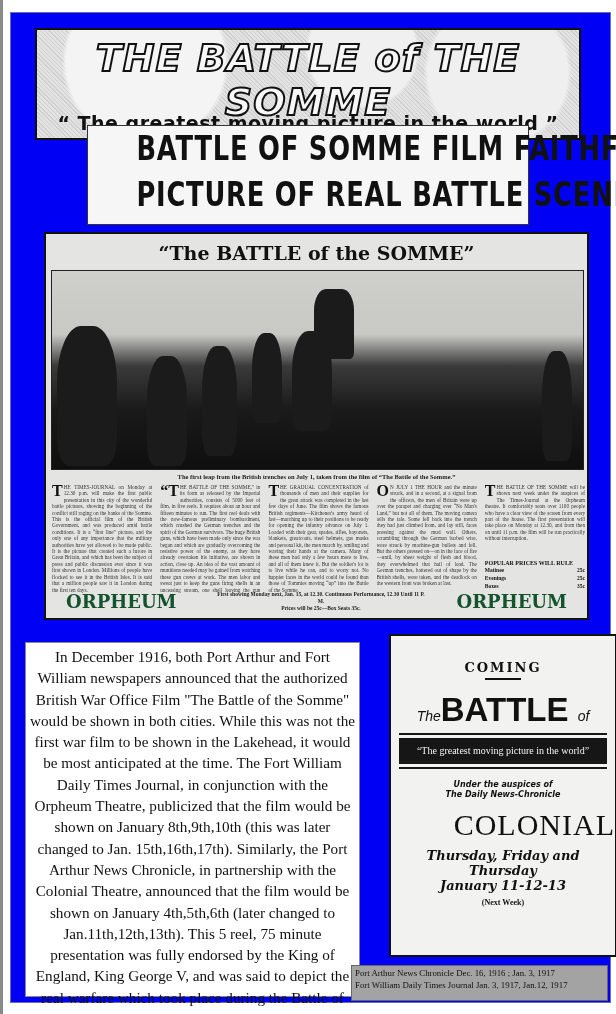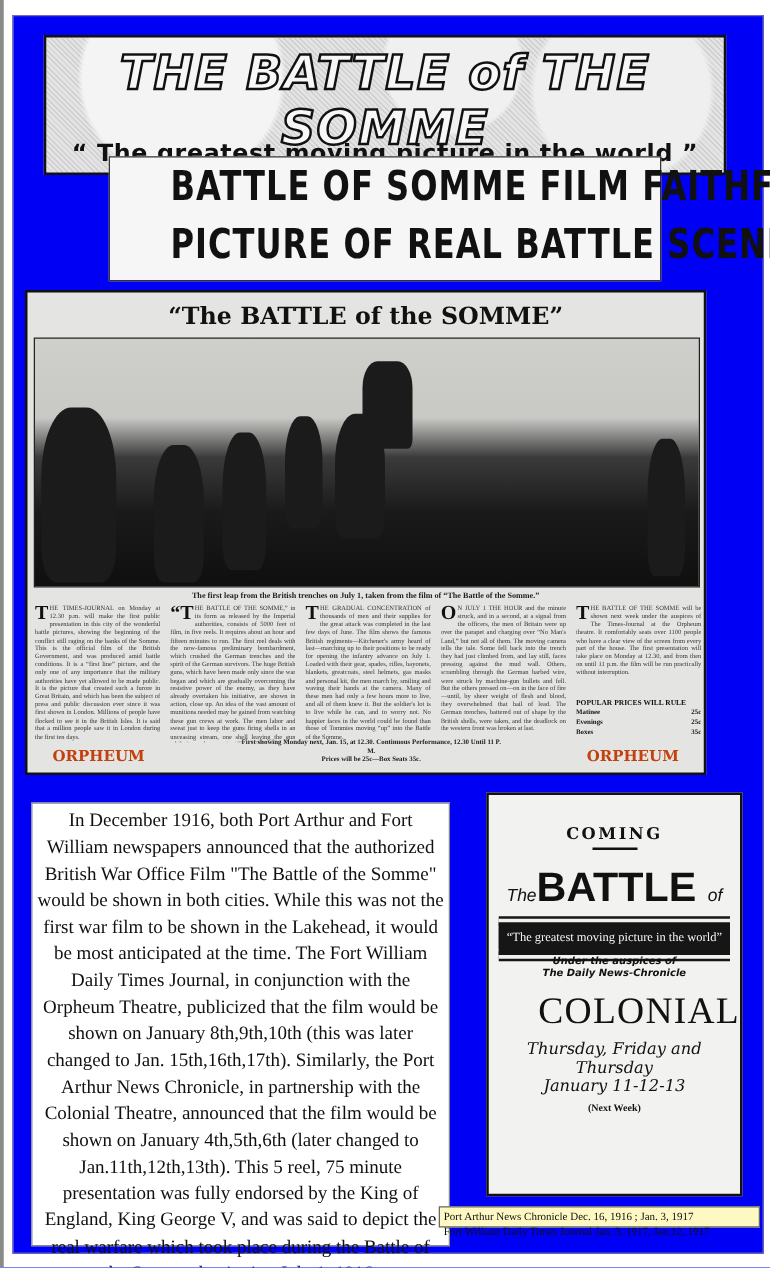--- a/index.html
+++ b/index.html
@@ -11,54 +11,54 @@
   .banner { position:absolute; left:35px; top:28px; width:546px; height:112px; background:#d9d9d9; border:2px solid #111; box-sizing:border-box; overflow:hidden;
     background-image: radial-gradient(circle at 20% 30%, #f4f4f4 0 18%, transparent 19%), radial-gradient(circle at 60% 20%, #f0f0f0 0 16%, transparent 17%), radial-gradient(circle at 85% 40%, #efefef 0 15%, transparent 16%), repeating-linear-gradient(45deg, #cfcfcf 0 1px, #e3e3e3 1px 3px); }
   .banner-title { position:absolute; left:0; right:0; top:6px; text-align:center; font-family:"DejaVu Sans", sans-serif; font-weight:bold; font-style:italic; font-size:38px; letter-spacing:1px; color:#f7f7f7; -webkit-text-stroke:2px #111; }
   .banner-sub { position:absolute; left:0; right:0; bottom:4px; text-align:center; font-family:"DejaVu Sans", sans-serif; font-weight:bold; font-size:19px; color:#111; letter-spacing:0.5px; }
 
   
   .headline { position:absolute; left:87px; top:125px; width:442px; height:100px; background:#f6f6f6; border:1px solid #333; box-sizing:border-box; text-align:center; }
   .headline div { font-family:"DejaVu Sans", sans-serif; font-weight:bold; font-size:33px; line-height:46px; color:#111; transform:scaleX(0.78); transform-origin:center; letter-spacing:1px; white-space:nowrap; }
 
   
-  .clip { position:absolute; left:20px; top:232px; width:545px; height:388px; background:#e4e4e2; border:2px solid #111; box-sizing:border-box; overflow:hidden; }
+  .clip { position:absolute; left:44px; top:232px; width:545px; height:388px; background:#e4e4e2; border:2px solid #111; box-sizing:border-box; overflow:hidden; }
   .clip-title { position:absolute; left:0; right:0; top:8px; text-align:center; font-family:"DejaVu Serif", serif; font-weight:bold; font-size:19px; color:#111; }
   .photo { position:absolute; left:5px; top:36px; width:533px; height:200px; border:1px solid #222; box-sizing:border-box;
     background: linear-gradient(to bottom, #cfcfcc 0%, #c8c8c5 32%, #3a3a3a 48%, #1a1a1a 70%, #0f0f0f 100%); overflow:hidden; }
   .photo .soldier { position:absolute; background:#1b1b1b; border-radius:40% 40% 20% 20%; }
   .caption { position:absolute; left:0; right:0; top:239px; text-align:center; font-size:6.5px; font-weight:bold; color:#222; }
   .cols { position:absolute; left:6px; top:250px; width:533px; height:110px; display:flex; gap:8px; }
   .col { flex:1; font-size:5.2px; line-height:6.4px; color:#333; text-align:justify; overflow:hidden; }
   .col .drop { float:left; font-size:16px; line-height:13px; font-weight:bold; margin-right:1px; color:#111; }
   .prices-head { font-weight:bold; font-size:6px; margin-top:18px; color:#111; }
   .price-row { display:flex; justify-content:space-between; font-weight:bold; font-size:5.5px; line-height:8px; color:#111; }
-  .orph { position:absolute; bottom:6px; font-family:"DejaVu Serif", serif; font-weight:bold; font-size:12px; color:#c2410c; }
+  .orph { position:absolute; bottom:6px; font-family:"DejaVu Serif", serif; font-weight:bold; font-size:18px; color:#14532d; }
   .orph.l { left:20px; } .orph.r { right:20px; }
   .showing { position:absolute; left:170px; bottom:6px; width:210px; text-align:center; font-size:5.5px; line-height:7px; font-weight:bold; color:#222; }
 
   
   .story { position:absolute; left:25px; top:642px; width:335px; height:355px; background:#ffffff; border:1px solid #888; box-sizing:border-box; padding:3px 4px; }
   .story p { margin:0; font-family:"Liberation Serif", serif; font-size:15.2px; line-height:21.3px; text-align:center; color:#111; }
 
   
-  .ad { position:absolute; left:389px; top:634px; width:205px; height:323px; background:#f2f2f0; border:2px solid #111; box-sizing:border-box; text-align:center; color:#111; }
+  .ad { position:absolute; left:389px; top:634px; width:228px; height:323px; background:#f2f2f0; border:2px solid #111; box-sizing:border-box; text-align:center; color:#111; }
   .ad .coming { margin-top:24px; font-family:"DejaVu Serif", serif; font-weight:bold; font-size:13px; letter-spacing:2px; }
   .ad .rule { width:36px; height:2px; background:#111; margin:3px auto 0; }
   .ad .t1 { margin-top:14px; font-family:Liberation Sans, sans-serif; font-size:33px; line-height:32px; font-weight:bold; }
   .ad .t1 small { font-style:italic; font-size:14px; font-weight:normal; }
-  .ad .bar { margin:6px 8px 0; background:#161616; color:#f4f4f4; font-size:10px; line-height:20px; border-top:3px solid #161616; border-bottom:3px solid #161616; box-shadow:0 -3px 0 #f2f2f0, 0 -5px 0 #161616, 0 3px 0 #f2f2f0, 0 5px 0 #161616; }
+  .ad .bar { margin:6px 8px 16px; background:#161616; color:#f4f4f4; font-size:10px; line-height:20px; border-top:3px solid #161616; border-bottom:3px solid #161616; box-shadow:0 -3px 0 #f2f2f0, 0 -5px 0 #161616, 0 3px 0 #f2f2f0, 0 5px 0 #161616; }
   .ad .aus { font-style:italic; font-weight:bold; font-size:8px; line-height:10px; font-family:"DejaVu Sans", sans-serif; }
   .ad .colonial { margin-top:10px; font-family:"Liberation Serif", serif; font-weight:normal; font-size:30px; line-height:30px; letter-spacing:1px;text-align:right; }
   .ad .theatre { font-family:"Liberation Serif", serif; font-weight:bold; font-size:12px; margin-top:-6px; }
-  .ad .days { margin-top:8px; font-family:"DejaVu Serif", serif; font-style:italic; font-weight:normal; font-size:13px; line-height:15px; }
+  .ad .days { margin-top:8px; font-family:"DejaVu Serif", serif; font-style:italic; font-weight:bold; font-size:13px; line-height:15px; }
   .ad .next { margin-top:5px; font-size:8px; font-weight:bold; }
 
   
-  .source { position:absolute; left:351px; top:965px; width:257px; height:17px; background:#fef9c3; border:1px solid #666; box-sizing:border-box; padding:1px 3px; font-family:"Liberation Serif", serif; font-size:8.8px; line-height:12px; color:#111; white-space:nowrap; }
+  .source { position:absolute; left:351px; top:965px; width:257px; height:36px; background:#a3a3a3; border:1px solid #666; box-sizing:border-box; padding:1px 3px; font-family:"Liberation Serif", serif; font-size:8.8px; line-height:12px; color:#111; white-space:nowrap; }
 </style>
 </head>
 <body>
 
 <div class="left-edge"></div>
 <div class="frame"></div>
 
 <div class="banner">
   <div class="banner-title">THE BATTLE of THE SOMME</div>
   <div class="banner-sub">“ The greatest moving picture in the world ”</div>

